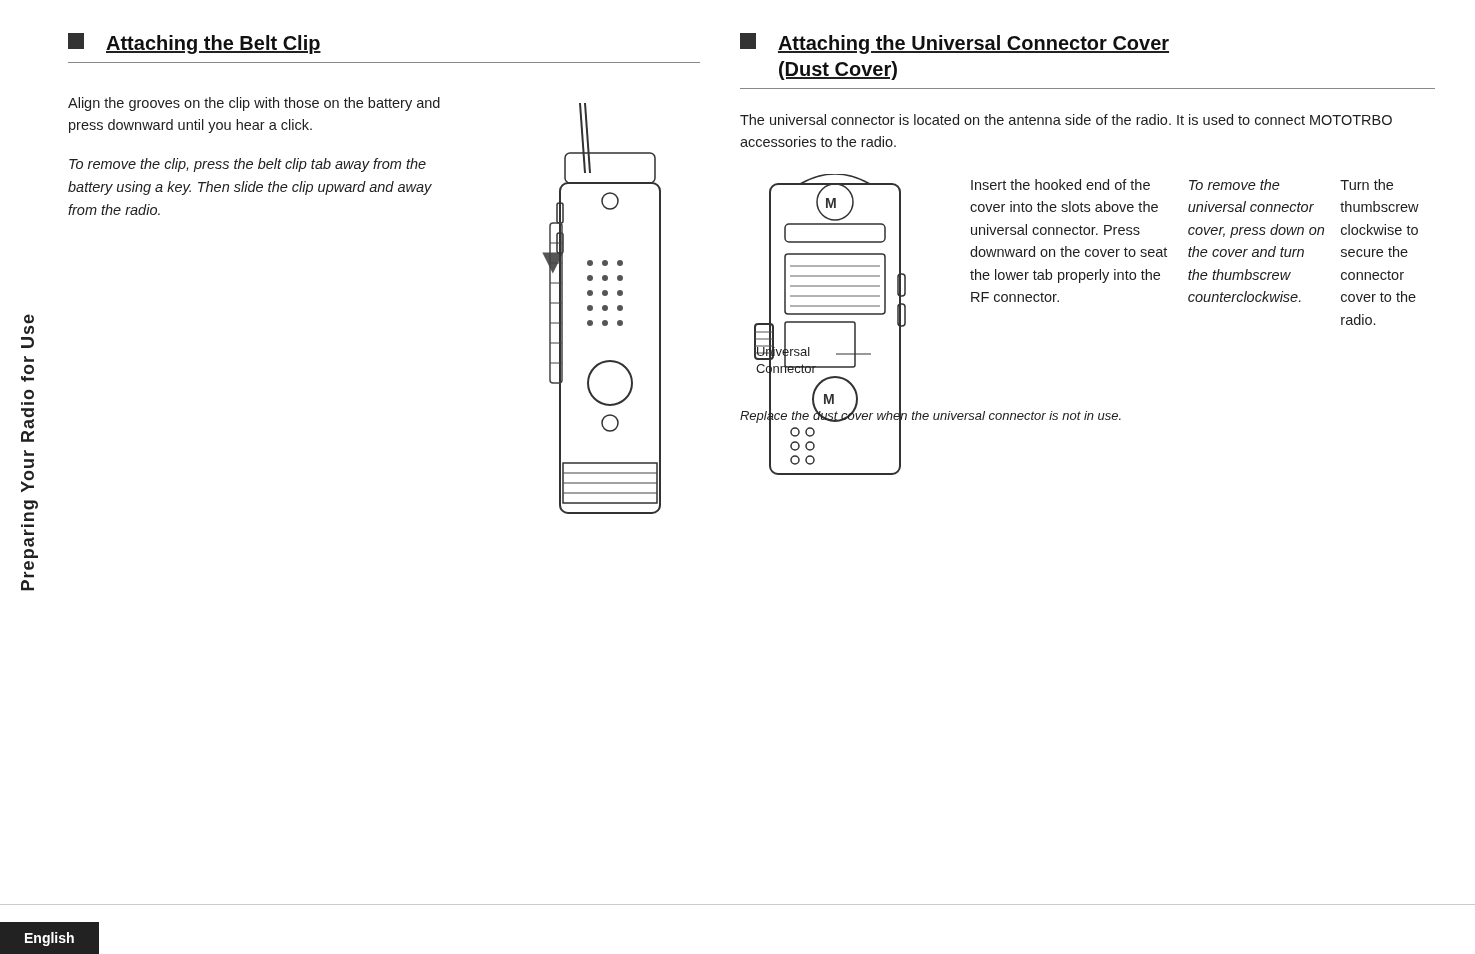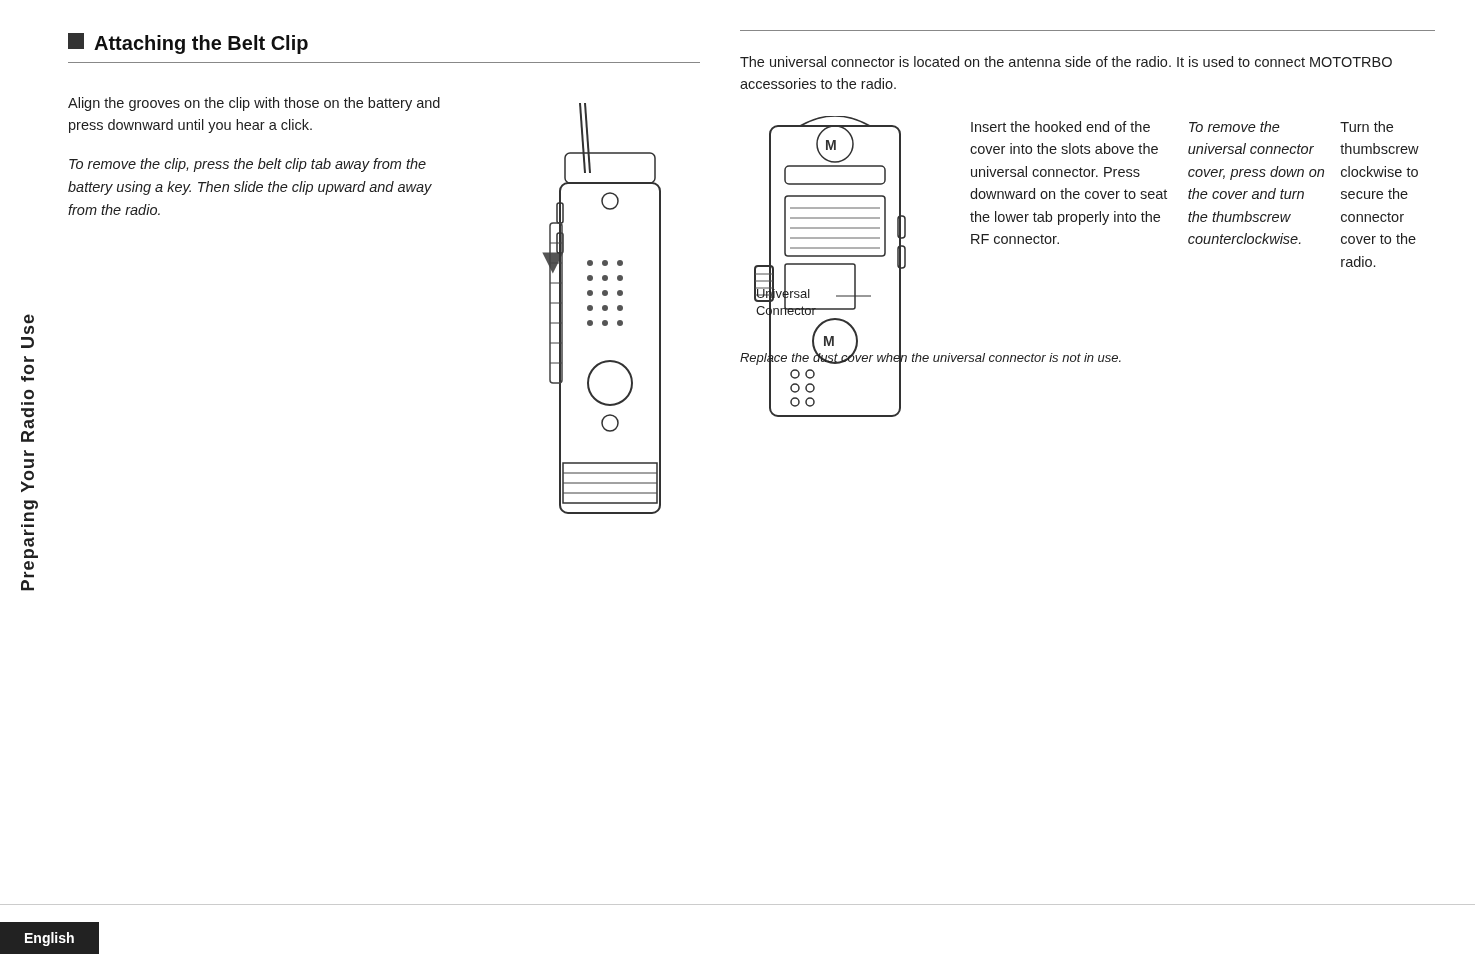--- a/index.html
+++ b/index.html
@@ -59,22 +59,23 @@
     .right-column {
       flex: 1.1;
       display: flex;
       flex-direction: column;
     }
 
     
     .section-header {
       display: flex;
       align-items: flex-start;
-      gap: 10px;
+      gap: 22px;
       margin-bottom: 6px;
+      text-decoration: underline;
     }
 
     .section-icon {
       width: 16px;
       height: 16px;
       background: #333;
       flex-shrink: 0;
       margin-top: 3px;
     }
 
@@ -288,20 +289,27 @@
             <line x1="58" y1="380" x2="152" y2="380" stroke="#444" stroke-width="1"></line>
             <line x1="58" y1="390" x2="152" y2="390" stroke="#444" stroke-width="1"></line>
             <line x1="58" y1="400" x2="152" y2="400" stroke="#444" stroke-width="1"></line>
           </svg>
         </div>
       </div>
     </div>
 
     <div class="right-column">
 
+      <div class="section-header">
+        <div class="section-icon"></div>
+        <div class="section-title">
+          <span>Attaching the Universal Connector Cover</span><br>
+          <span>(Dust Cover)</span>
+        </div>
+      </div>
       <hr class="section-divider">
 
       <div class="right-body">
         <p class="intro-text">The universal connector is located on the antenna side of the radio. It is used to connect MOTOTRBO accessories to the radio.</p>
 
         <div class="connector-area">
 
           <div class="connector-diagram-wrap">
             <svg width="210" height="320" viewBox="0 0 210 320">
 

